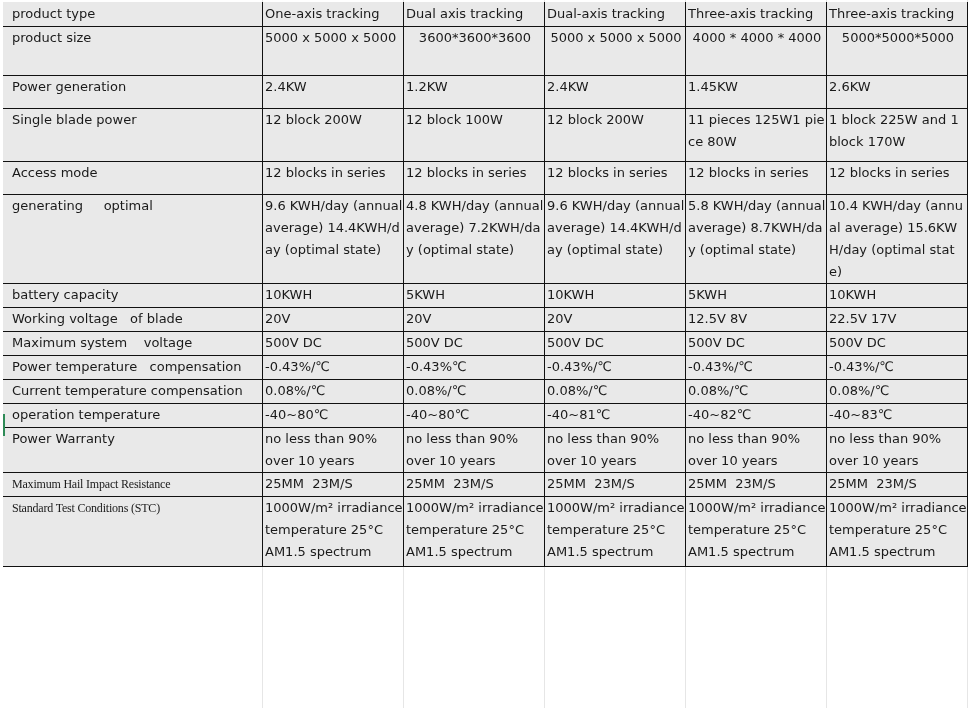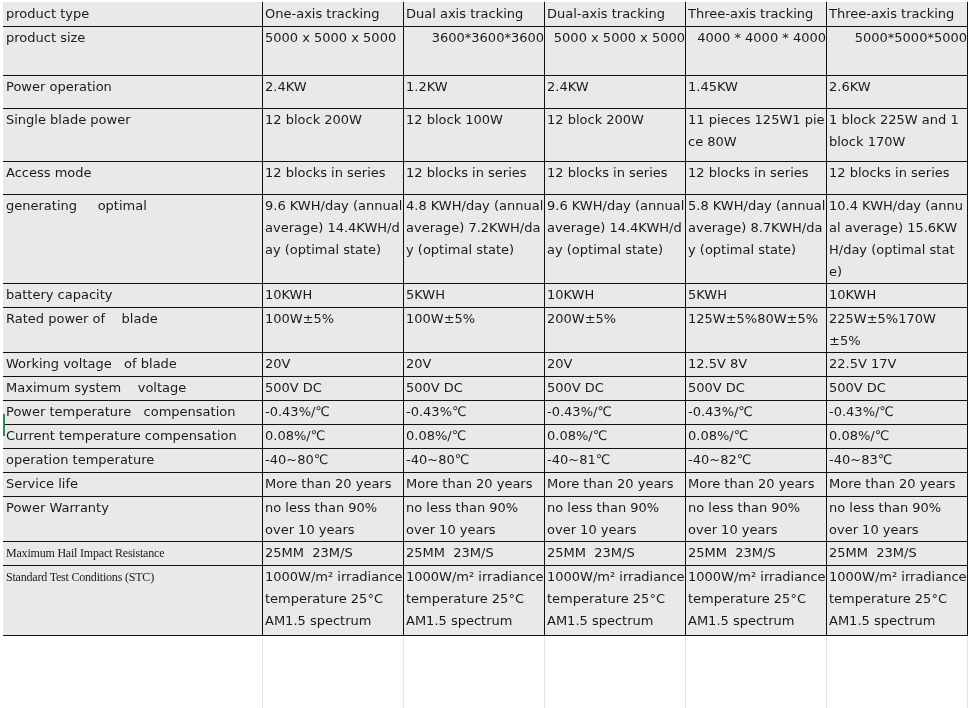--- a/index.html
+++ b/index.html
@@ -41,31 +41,31 @@
       border: 1px solid #111111;
       padding: 0 0 0 2px;
       vertical-align: top;
       line-height: 22px;
       overflow: hidden;
       word-break: break-all;
       white-space: normal;
     }
     table.spec td.label {
       border-left: 1px solid #e9e9e9;
-      padding-left: 2px;
+      padding-left: 8px;
       word-break: normal;
     }
     table.spec tr:first-child td { border-top: 1px solid #e9e9e9; }
     table.spec td.serif {
       font-family: "Liberation Serif", serif;
       font-size: 12px;
       letter-spacing: -0.2px;
       margin-left: 40px;
     }
-    table.spec td.center { text-align: right; }
+    table.spec td.center { text-align: center; }
     .active-cell-marker {
       position: absolute;
       left: 3px;
       top: 414px;
       width: 2px;
       height: 22px;
       background: #2e8b57;
     }
   </style>
 </head>
@@ -99,21 +99,21 @@
       </tr>
       <tr style="height:49px">
         <td class="label">product size</td>
         <td>5000 x 5000 x 5000</td>
         <td class="center">3600*3600*3600</td>
         <td class="center">5000 x 5000 x 5000</td>
         <td class="center">4000 * 4000 * 4000</td>
         <td class="center">5000*5000*5000</td>
       </tr>
       <tr style="height:33px">
-        <td class="label">Power operation</td>
+        <td class="label">Power generation</td>
         <td>2.4KW</td>
         <td>1.2KW</td>
         <td>2.4KW</td>
         <td>1.45KW</td>
         <td>2.6KW</td>
       </tr>
       <tr style="height:53px">
         <td class="label">Single blade power</td>
         <td>12 block 200W</td>
         <td>12 block 100W</td>
@@ -139,28 +139,20 @@
       </tr>
       <tr style="height:24px">
         <td class="label">battery capacity</td>
         <td>10KWH</td>
         <td>5KWH</td>
         <td>10KWH</td>
         <td>5KWH</td>
         <td>10KWH</td>
       </tr>
       <tr style="height:24px">
-        <td class="label" style="white-space:pre">Rated power of    blade</td>
-        <td>100W±5%</td>
-        <td>100W±5%</td>
-        <td>200W±5%</td>
-        <td>125W±5%80W±5%</td>
-        <td>225W±5%170W±5%</td>
-      </tr>
-      <tr style="height:24px">
         <td class="label" style="white-space:pre">Working voltage   of blade</td>
         <td>20V</td>
         <td>20V</td>
         <td>20V</td>
         <td>12.5V 8V</td>
         <td>22.5V 17V</td>
       </tr>
       <tr style="height:24px">
         <td class="label" style="white-space:pre">Maximum system    voltage</td>
         <td>500V DC</td>
@@ -186,28 +178,20 @@
         <td>0.08%/℃</td>
       </tr>
       <tr style="height:24px">
         <td class="label">operation temperature</td>
         <td>-40~80℃</td>
         <td>-40~80℃</td>
         <td>-40~81℃</td>
         <td>-40~82℃</td>
         <td>-40~83℃</td>
       </tr>
-      <tr style="height:24px">
-        <td class="label">Service life</td>
-        <td>More than 20 years</td>
-        <td>More than 20 years</td>
-        <td>More than 20 years</td>
-        <td>More than 20 years</td>
-        <td>More than 20 years</td>
-      </tr>
       <tr style="height:45px">
         <td class="label">Power Warranty</td>
         <td style="word-break:normal">no less than 90% over 10 years</td>
         <td style="word-break:normal">no less than 90% over 10 years</td>
         <td style="word-break:normal">no less than 90% over 10 years</td>
         <td style="word-break:normal">no less than 90% over 10 years</td>
         <td style="word-break:normal">no less than 90% over 10 years</td>
       </tr>
       <tr style="height:24px">
         <td class="label serif">Maximum Hail Impact Resistance</td>

